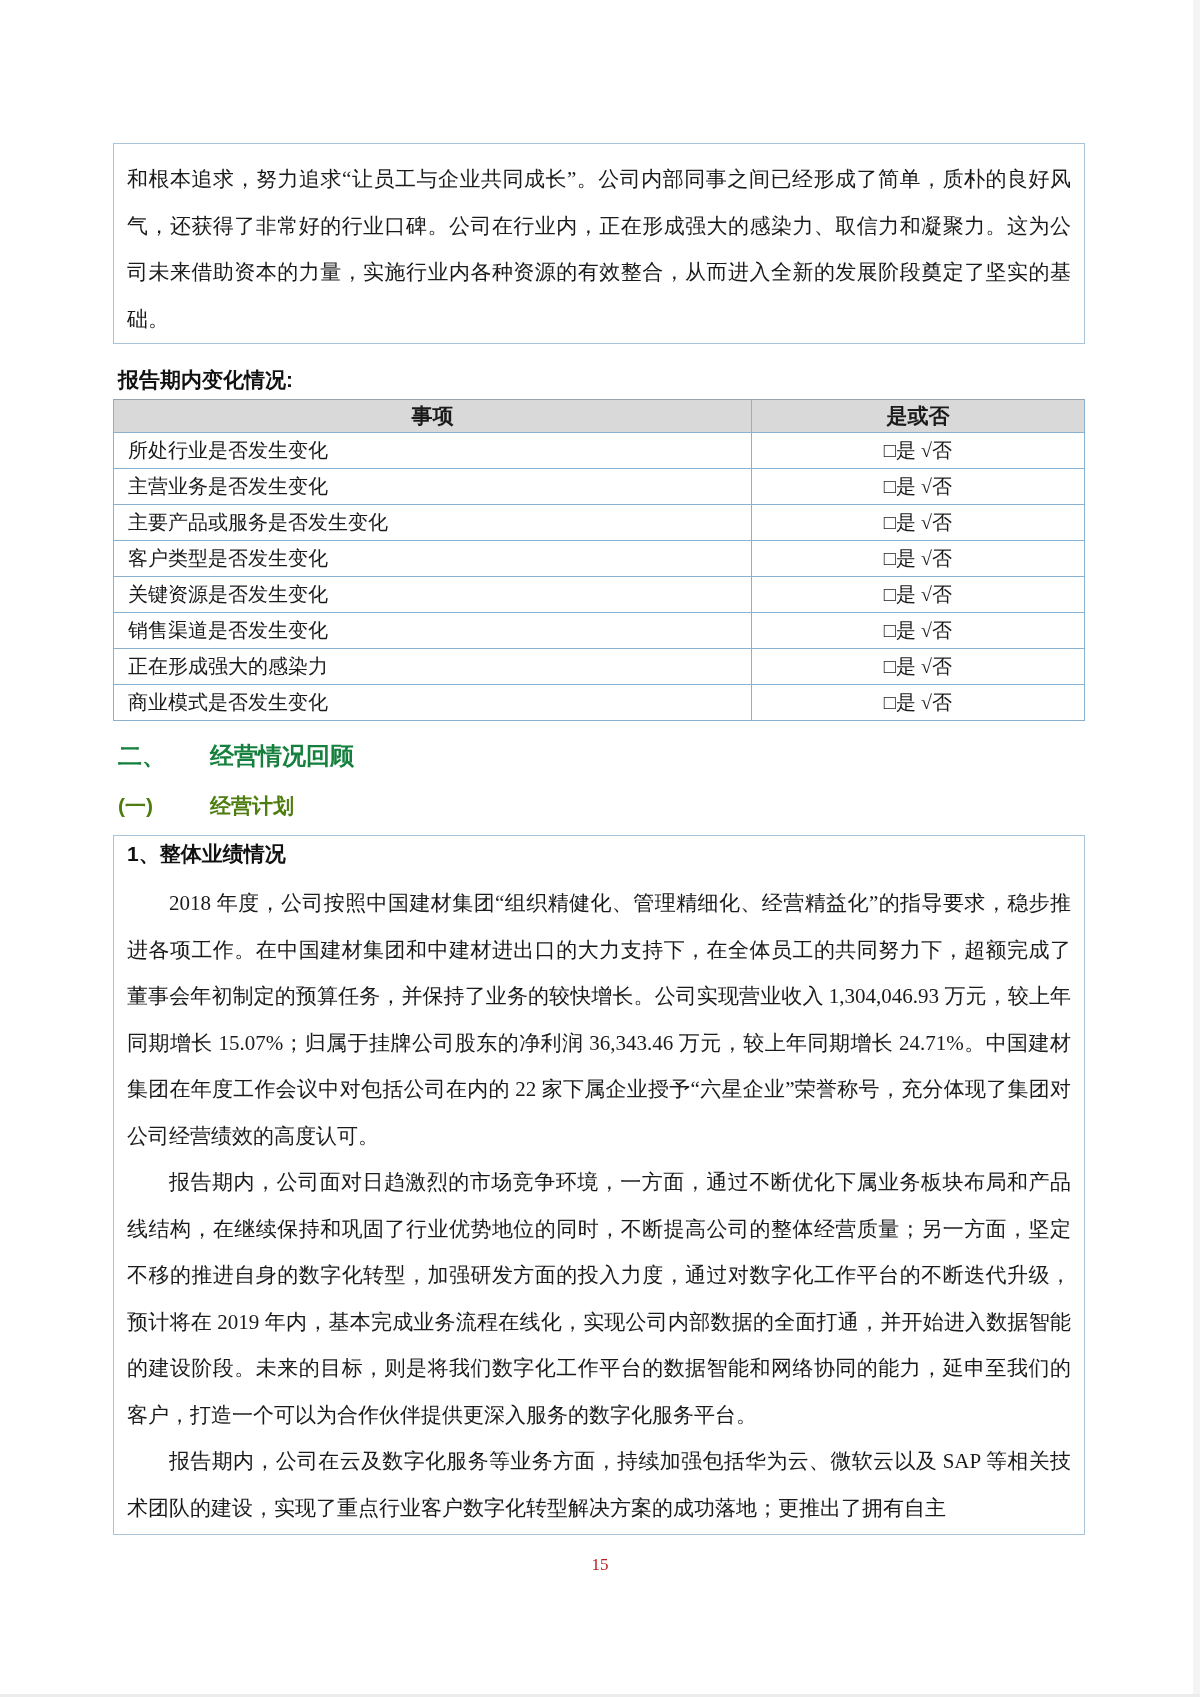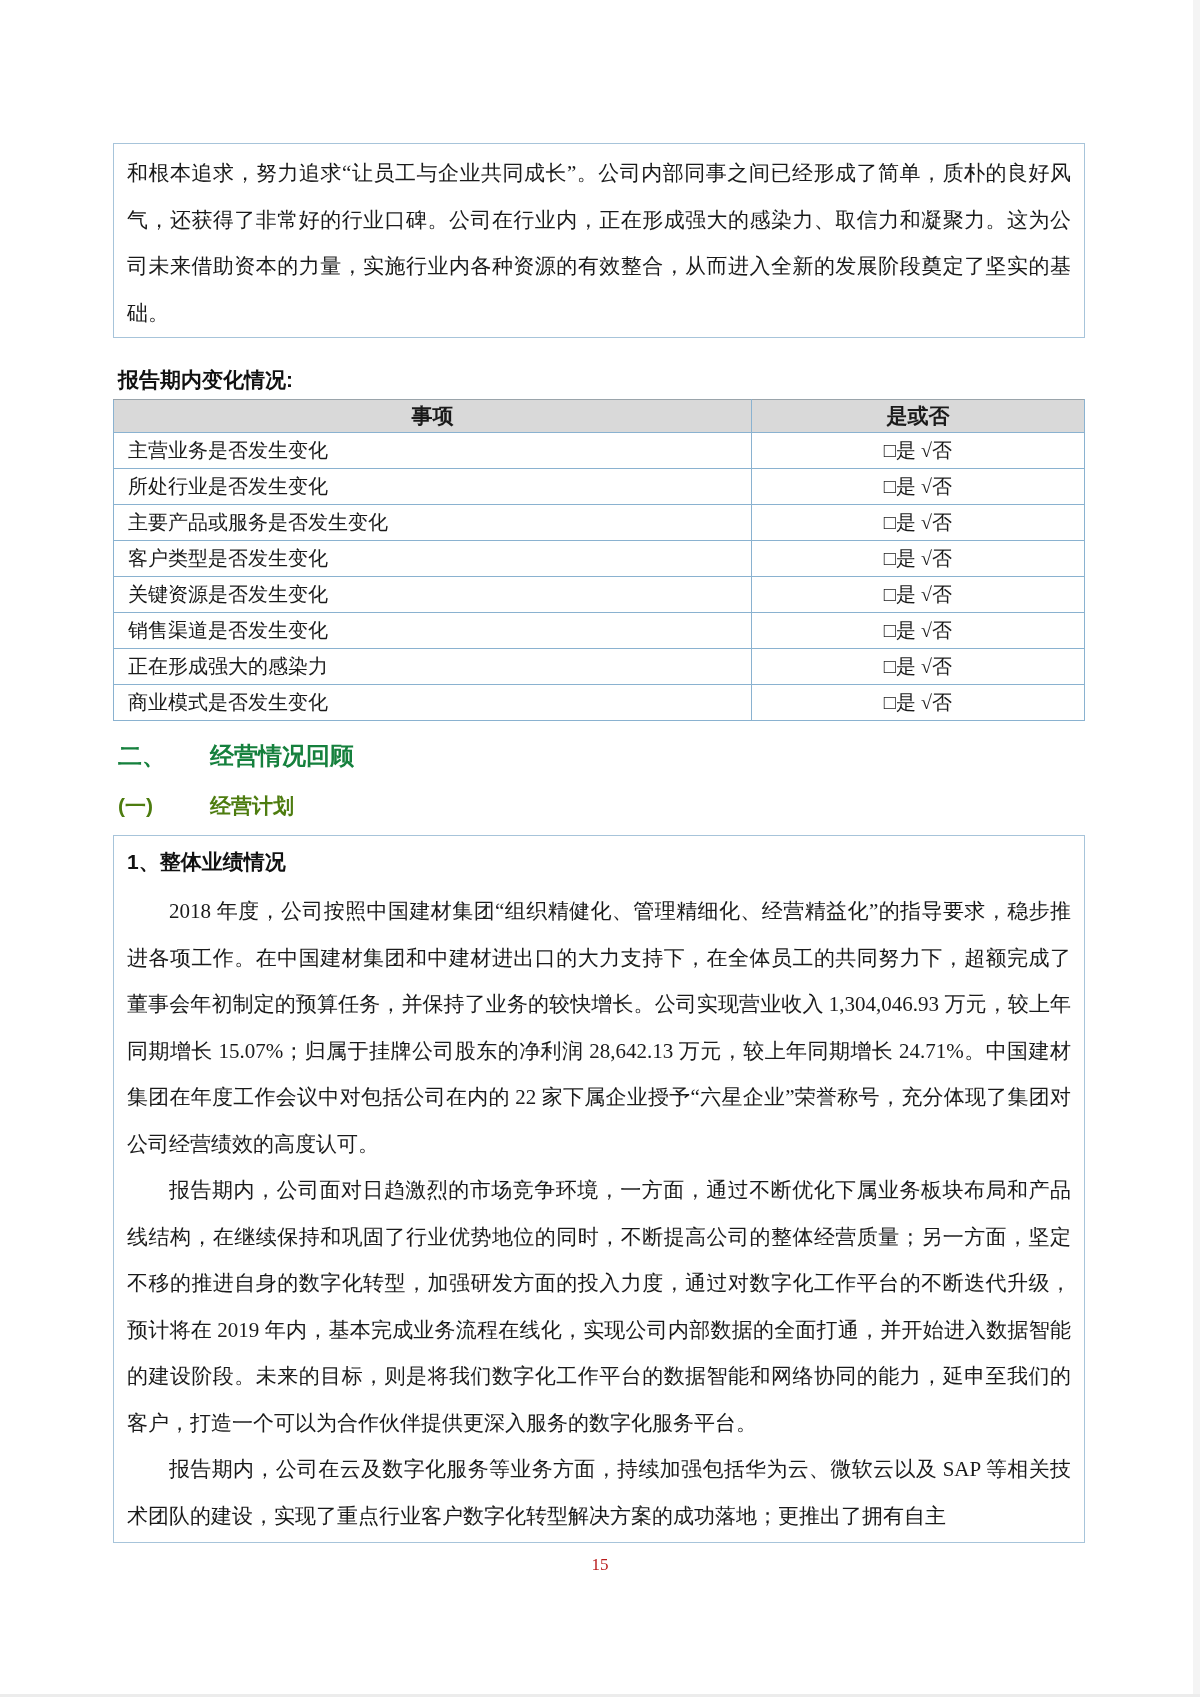--- a/index.html
+++ b/index.html
@@ -13,21 +13,21 @@
   }
   
   .edge-right{position:absolute;top:0;right:0;width:7px;height:100%;background:#f4f4f4;}
   .edge-bottom{position:absolute;left:0;bottom:0;width:100%;height:3px;background:#ececec;}
 
   
   .intro-box{
     position:absolute;left:113px;top:143px;
     width:944px;height:184px;
     border:1px solid #a7c4da;
-    padding:6px 13px 3px 13px;
+    padding:12px 13px 3px 13px;
     font-size:21px;line-height:46.5px;
     text-align:justify;overflow:hidden;
   }
   .intro-box p{margin:0;}
   .indent{text-indent:2em;}
 
   
   .changes-heading{
     position:absolute;left:118px;top:366px;
     font-family:"Liberation Sans","DejaVu Sans",sans-serif;
@@ -66,21 +66,21 @@
     font-family:"Liberation Sans","DejaVu Sans",sans-serif;
     font-weight:bold;font-size:21px;color:#4d7c0f;
   }
   .h-num{display:inline-block;width:92px;}
 
   
   .perf-box{
     position:absolute;left:113px;top:835px;
     width:944px;height:694px;
     border:1px solid #a7c4da;
-    padding:12px 13px 0 13px;
+    padding:4px 13px 0 13px;
     overflow:hidden;
   }
   .perf-heading{
     font-family:"Liberation Sans","DejaVu Sans",sans-serif;
     font-weight:bold;font-size:21px;color:#111;
     margin:0 0 12px 0;
   }
   .perf-box p.body{
     margin:0;font-size:21px;line-height:46.5px;
     text-align:justify;text-indent:2em;
@@ -106,25 +106,25 @@
 
   <table class="changes">
     <thead>
       <tr>
         <th class="c1h">事项</th>
         <th class="c2">是或否</th>
       </tr>
     </thead>
     <tbody>
       <tr>
-        <td class="c1">主营业务是否发生变化</td>
+        <td class="c1">所处行业是否发生变化</td>
         <td class="c2">□是 √否</td>
       </tr>
       <tr>
-        <td class="c1">所处行业是否发生变化</td>
+        <td class="c1">主营业务是否发生变化</td>
         <td class="c2">□是 √否</td>
       </tr>
       <tr>
         <td class="c1">主要产品或服务是否发生变化</td>
         <td class="c2">□是 √否</td>
       </tr>
       <tr>
         <td class="c1">客户类型是否发生变化</td>
         <td class="c2">□是 √否</td>
       </tr>
@@ -149,21 +149,21 @@
 
   <div class="h-big">
     <span class="h-num">二、</span><span>经营情况回顾</span>
   </div>
   <div class="h-sub">
     <span class="h-num">(一)</span><span>经营计划</span>
   </div>
 
   <div class="perf-box">
     <div class="perf-heading">1、整体业绩情况</div>
-    <p class="body">2018 年度，公司按照中国建材集团“组织精健化、管理精细化、经营精益化”的指导要求，稳步推进各项工作。在中国建材集团和中建材进出口的大力支持下，在全体员工的共同努力下，超额完成了董事会年初制定的预算任务，并保持了业务的较快增长。公司实现营业收入 1,304,046.93 万元，较上年同期增长 15.07%；归属于挂牌公司股东的净利润 28,642.13 万元，较上年同期增长 24.71%。中国建材集团在年度工作会议中对包括公司在内的 22 家下属企业授予“六星企业”荣誉称号，充分体现了集团对公司经营绩效的高度认可。</p>
+    <p class="body">2018 年度，公司按照中国建材集团“组织精健化、管理精细化、经营精益化”的指导要求，稳步推进各项工作。在中国建材集团和中建材进出口的大力支持下，在全体员工的共同努力下，超额完成了董事会年初制定的预算任务，并保持了业务的较快增长。公司实现营业收入 1,304,046.93 万元，较上年同期增长 15.07%；归属于挂牌公司股东的净利润 36,343.46 万元，较上年同期增长 24.71%。中国建材集团在年度工作会议中对包括公司在内的 22 家下属企业授予“六星企业”荣誉称号，充分体现了集团对公司经营绩效的高度认可。</p>
     <p class="body">报告期内，公司面对日趋激烈的市场竞争环境，一方面，通过不断优化下属业务板块布局和产品线结构，在继续保持和巩固了行业优势地位的同时，不断提高公司的整体经营质量；另一方面，坚定不移的推进自身的数字化转型，加强研发方面的投入力度，通过对数字化工作平台的不断迭代升级，预计将在 2019 年内，基本完成业务流程在线化，实现公司内部数据的全面打通，并开始进入数据智能的建设阶段。未来的目标，则是将我们数字化工作平台的数据智能和网络协同的能力，延申至我们的客户，打造一个可以为合作伙伴提供更深入服务的数字化服务平台。</p>
     <p class="body">报告期内，公司在云及数字化服务等业务方面，持续加强包括华为云、微软云以及 SAP 等相关技术团队的建设，实现了重点行业客户数字化转型解决方案的成功落地；更推出了拥有自主</p>
   </div>
 
   <div class="page-number">15</div>
 
   <div class="edge-right"></div>
   <div class="edge-bottom"></div>
 </div>
 

